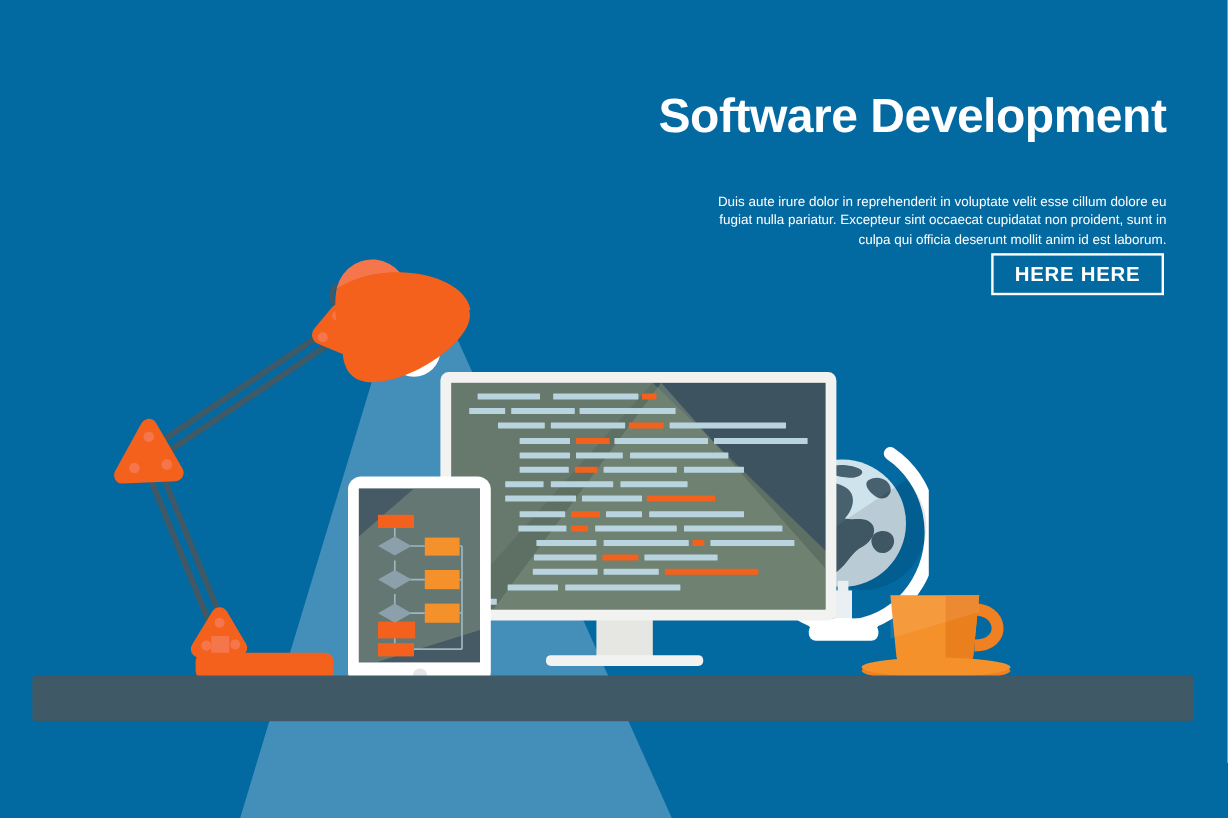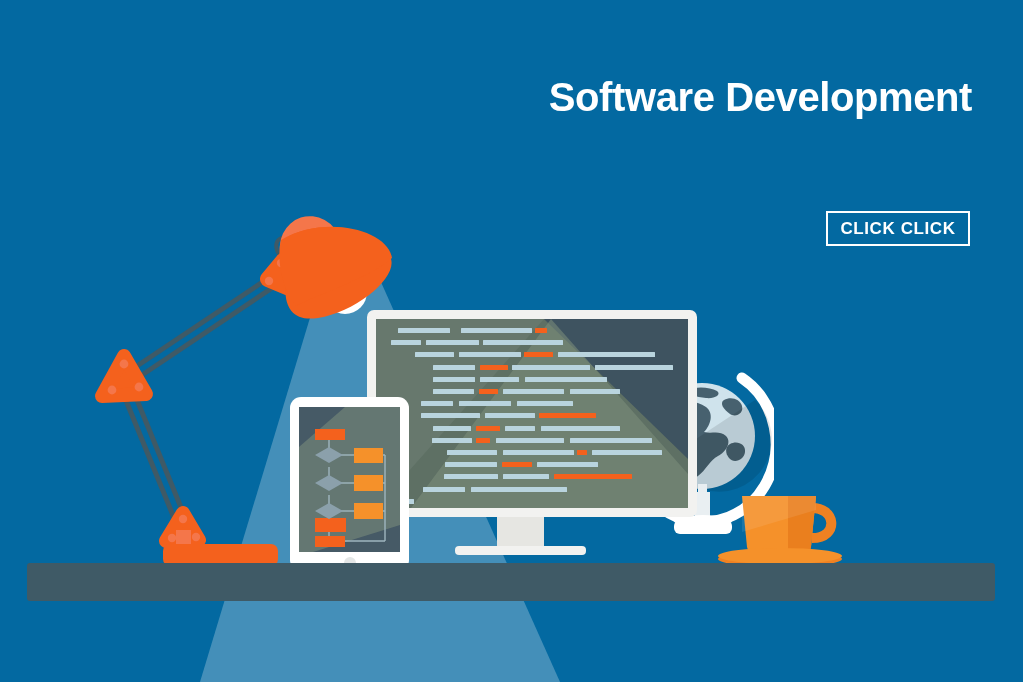--- a/index.html
+++ b/index.html
@@ -319,15 +319,16 @@
 
     <polygon points="24,16 98,16 98,30 24,52" fill="#ffffff" opacity="0.09"></polygon>
 
     <ellipse cx="62" cy="79" rx="62" ry="8" fill="#ef8122"></ellipse>
     <ellipse cx="62" cy="76" rx="62" ry="8" fill="#f5912a"></ellipse>
   </svg>
 
   <div id="desk"></div>
 
   <h1 id="headline">Software Development</h1>
-  <div id="cta">CLICK CLICK</div>
+  <p id="para2" class="para">Duis aute irure dolor in reprehenderit in voluptate velit esse cillum dolore eu fugiat nulla pariatur. Excepteur sint occaecat cupidatat non proident, sunt in culpa qui officia deserunt mollit anim id est laborum.</p>
+  <div id="cta">HERE HERE</div>
 
 </div>
 
 </body></html>

